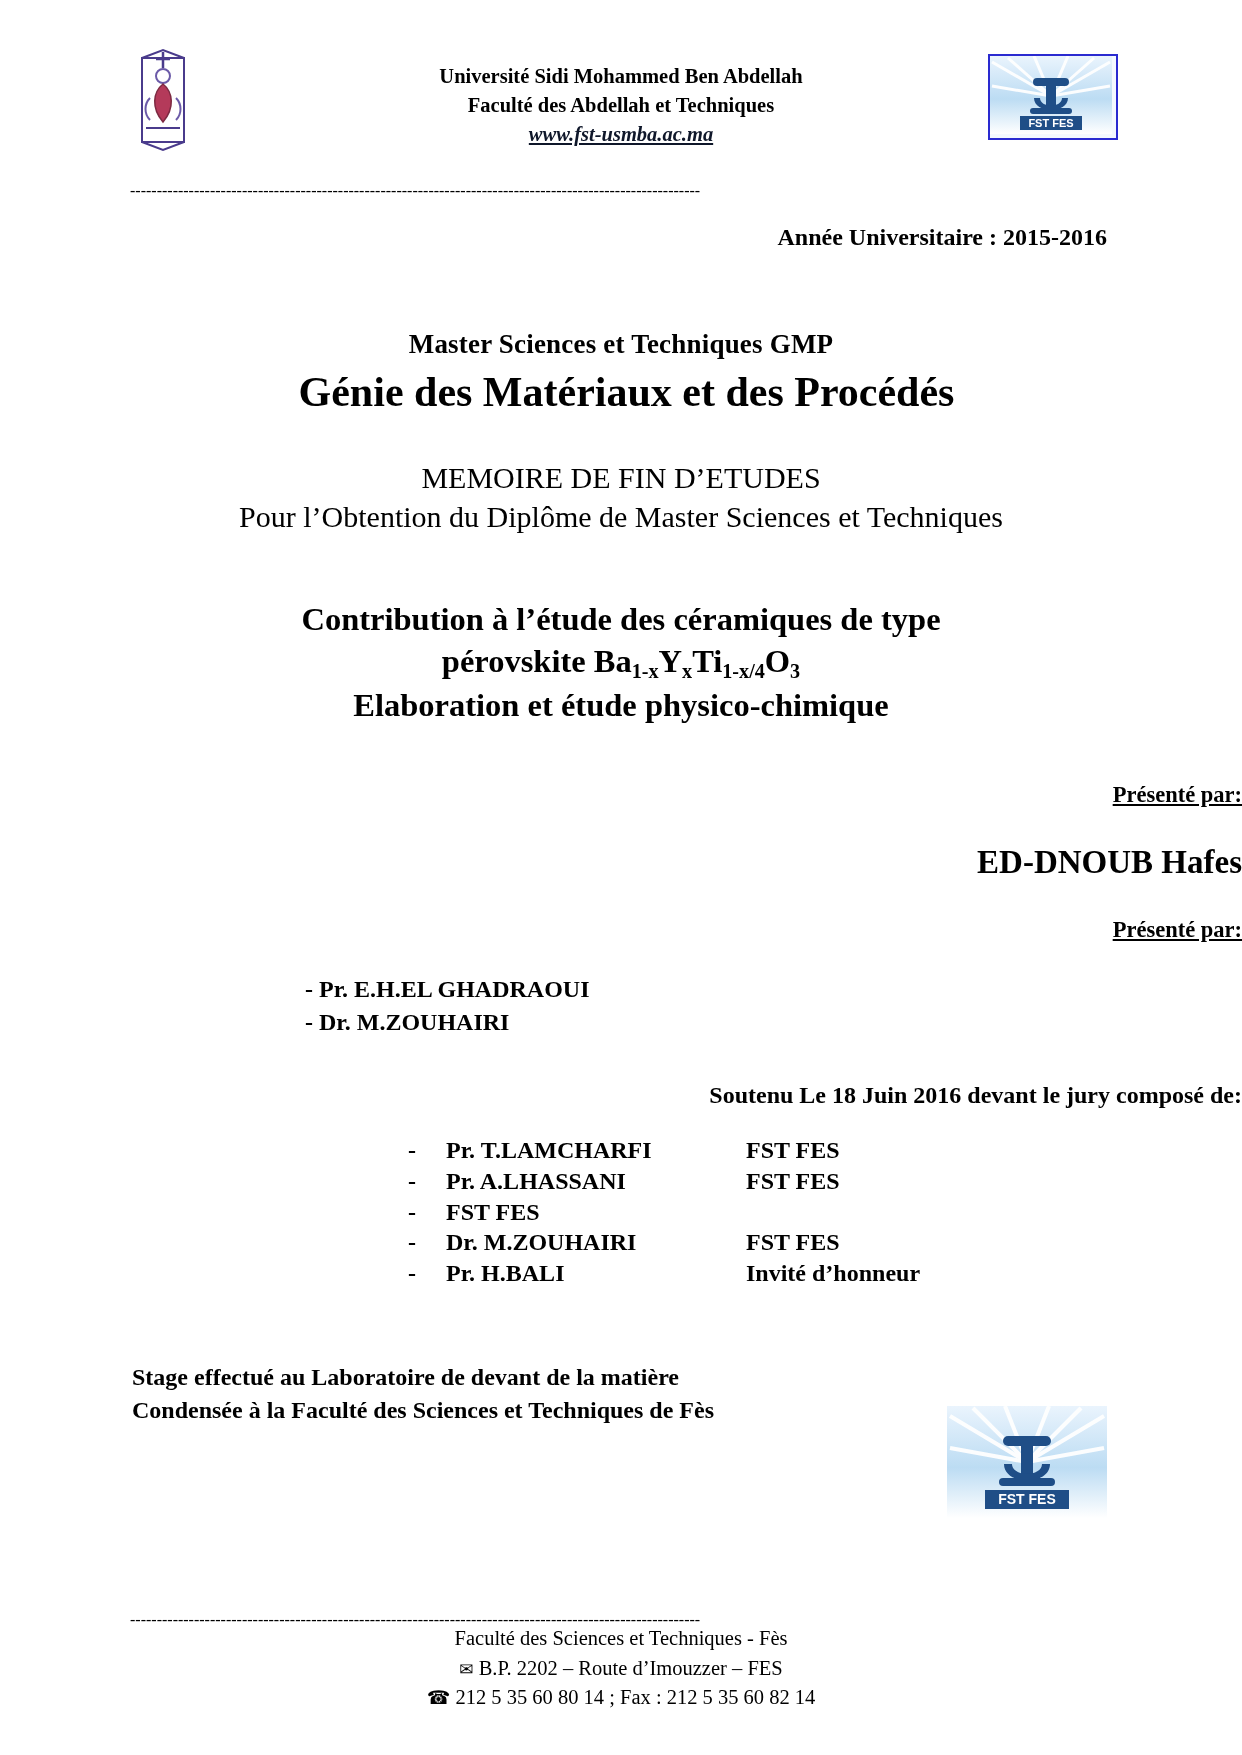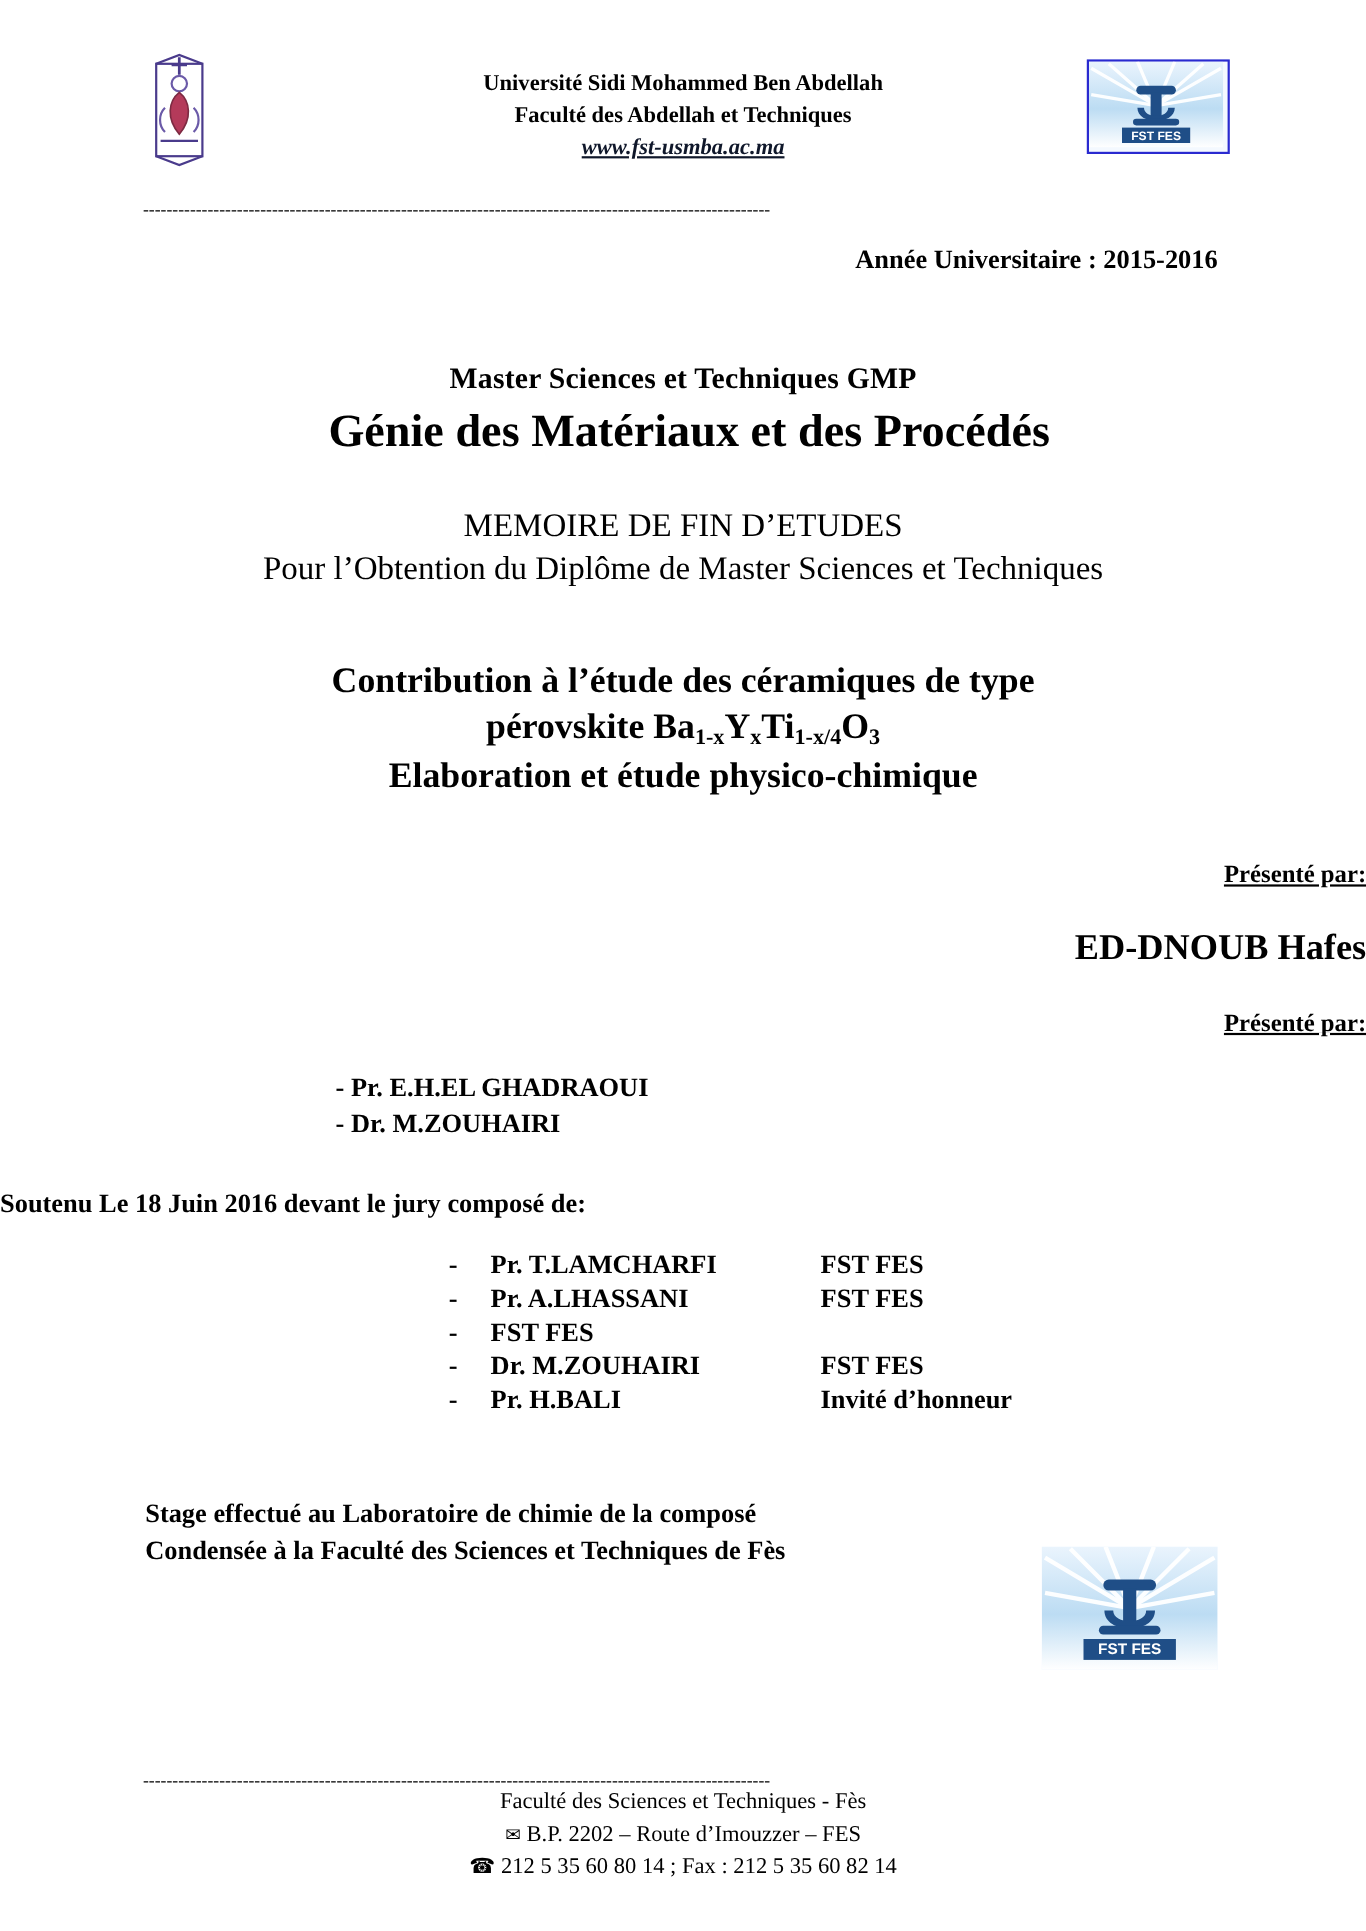--- a/index.html
+++ b/index.html
@@ -129,21 +129,21 @@
   .encadre-label { margin-top: 36px; }
 
   .supervisors {
     margin: 30px 0 0 305px;
     font-weight: bold;
     font-size: 24px;
     line-height: 1.35;
   }
 
   .defense {
-    text-align: left;
+    text-align: right;
     font-weight: bold;
     font-size: 24px;
     margin-top: 44px;
   }
 
   .jury {
     margin: 26px 0 0 0;
     font-weight: bold;
     font-size: 24px;
     line-height: 1.28;
@@ -317,21 +317,21 @@
       <span class="jury-aff">FST FES</span>
     </div>
     <div class="jury-row">
       <span class="jury-dash">-</span>
       <span class="jury-name">Pr. H.BALI</span>
       <span class="jury-aff">Invité d’honneur</span>
     </div>
   </div>
 
   <div class="stage">
-    <div>Stage effectué au Laboratoire de chimie de la composé</div>
+    <div>Stage effectué au Laboratoire de devant de la matière</div>
     <div>Condensée à la  Faculté des Sciences et Techniques  de Fès</div>
   </div>
 
   <div class="logo-bottom">
     <svg width="160" height="112" viewBox="0 0 160 112" aria-hidden="true">
       <defs>
         <linearGradient id="gskyB" x1="0" y1="0" x2="0" y2="1">
           <stop offset="0%" stop-color="#eaf4fd"></stop>
           <stop offset="55%" stop-color="#bcdcf3"></stop>
           <stop offset="100%" stop-color="#ffffff"></stop>

